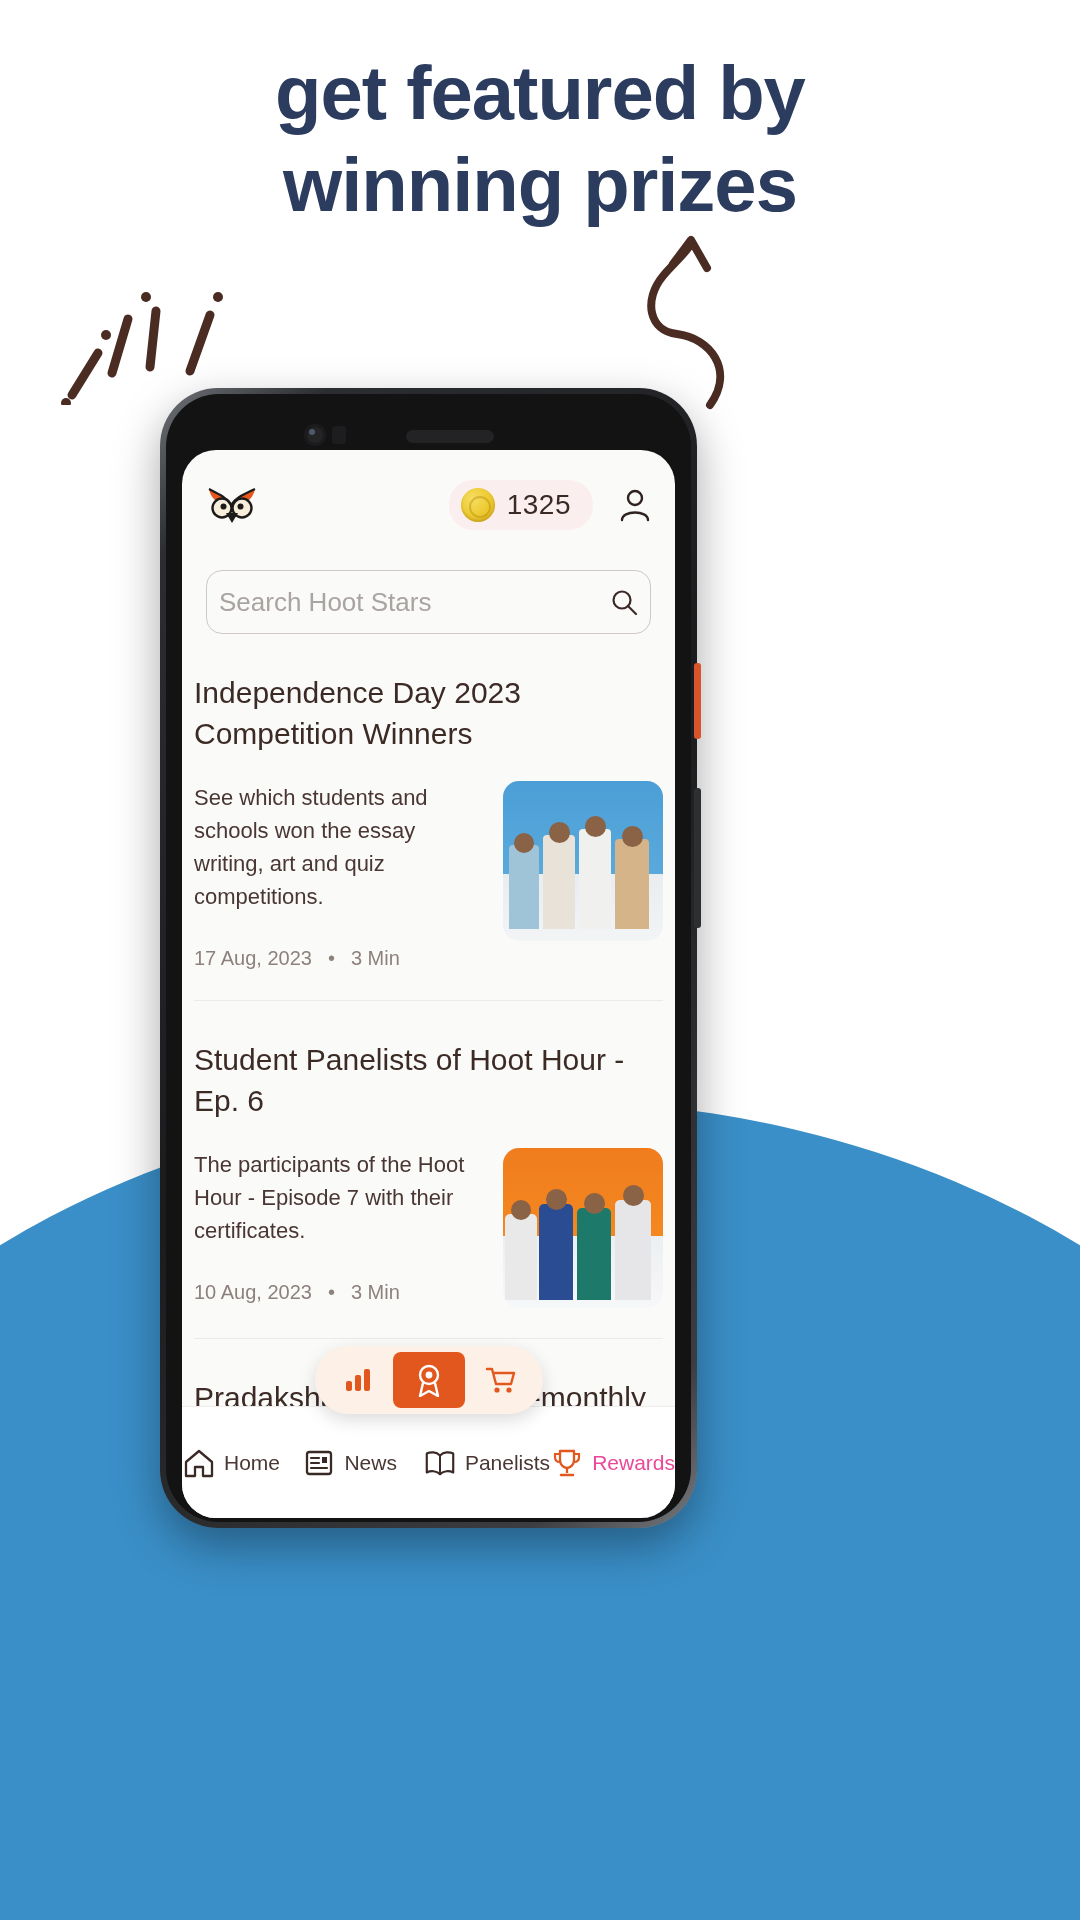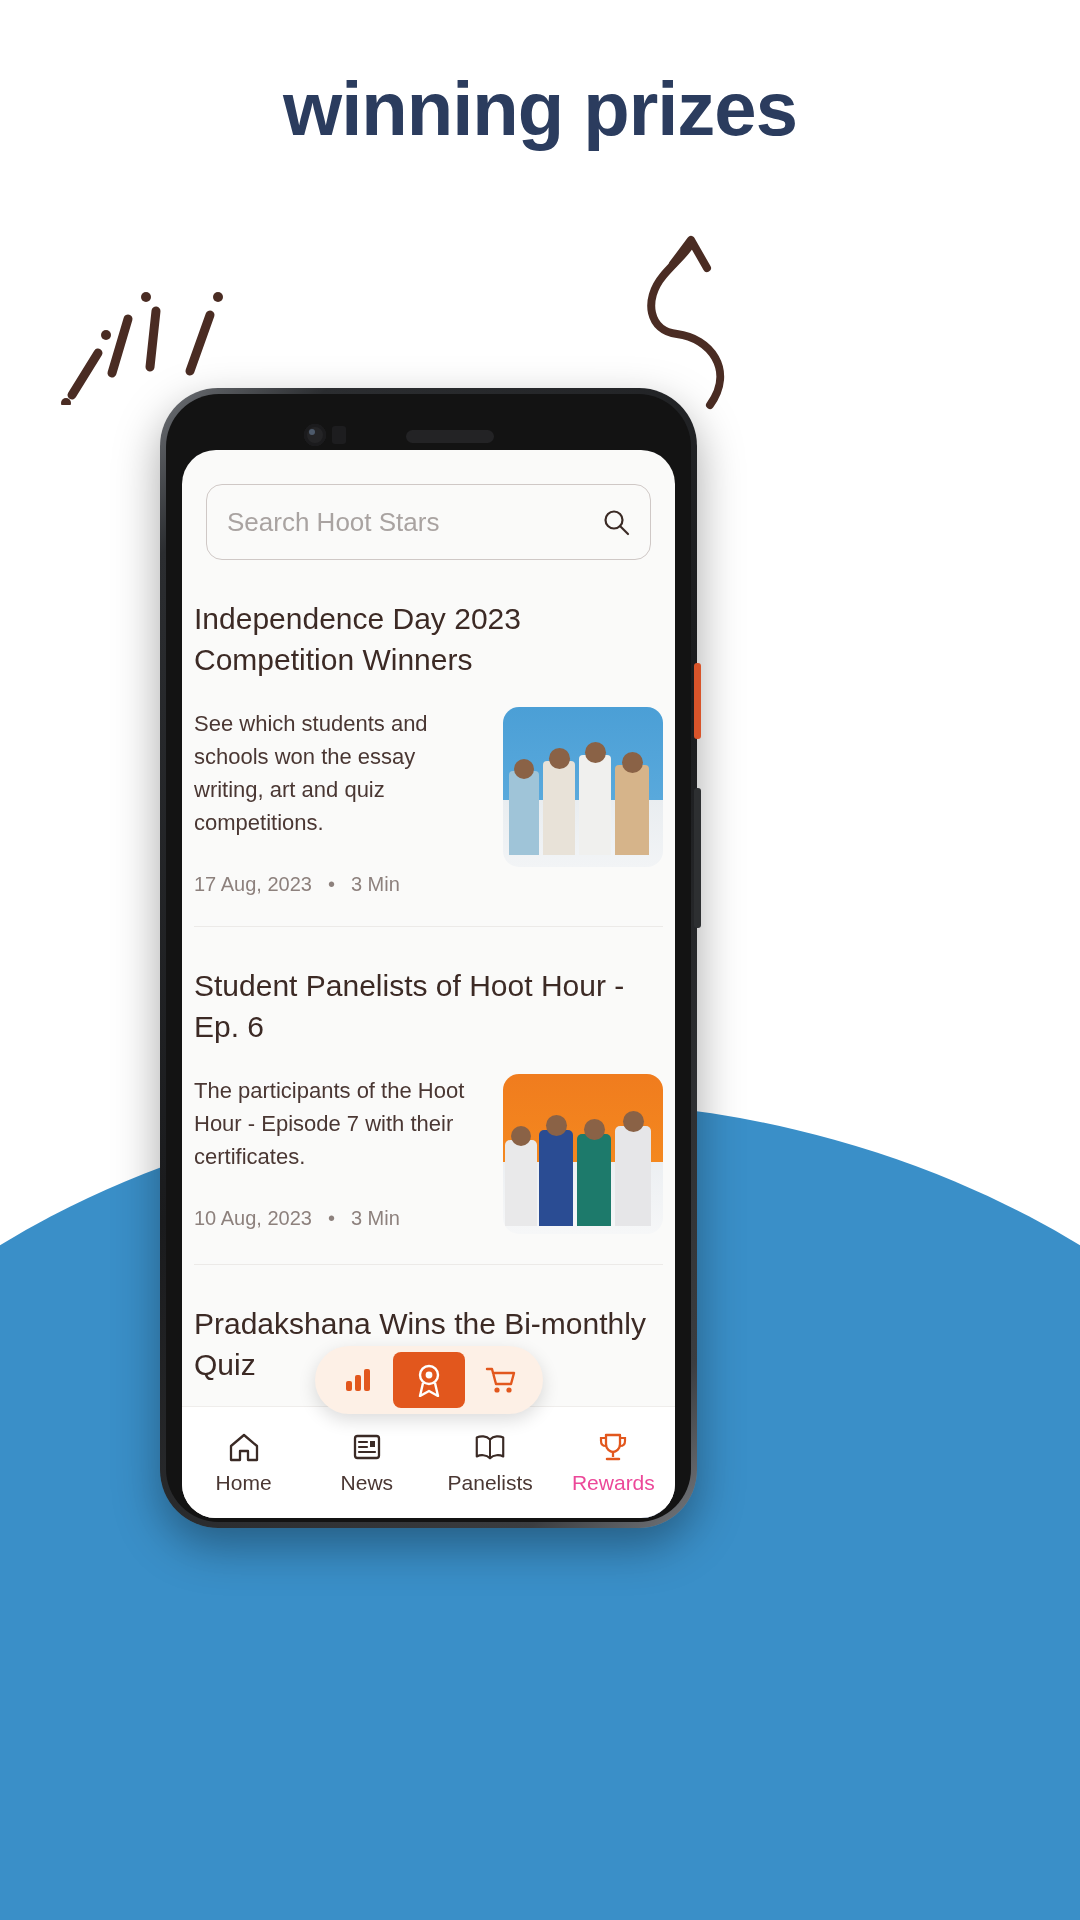--- a/index.html
+++ b/index.html
@@ -127,24 +127,24 @@
   }
   .coin-count{
     font-size:28px; color:#3a2a25; letter-spacing:.5px;
   }
   .profile-icon{ width:32px; height:34px; }
 
   
   .search-wrap{ padding:34px 24px 0 24px; }
   .search-bar{
     display:flex; align-items:center;
-    height:76px;
+    height:64px;
     border:1.6px solid #cfc8c6;
     border-radius:16px;
-    padding:0 20px;
+    padding:0 12px;
     background:#fafaf9;
   }
   .search-placeholder{
     font-size:26px; color:#a9a3a1; flex:1;
   }
   .search-icon{ width:28px; height:28px; flex:0 0 auto; }
 
   
   .list{ padding:0 12px; }
   .article{
@@ -204,33 +204,34 @@
   
   .bottom-nav{
     position:absolute; left:0; right:0; bottom:0;
     height:112px;
     background:#ffffff;
     border-top:1px solid #efedeb;
     display:flex; align-items:center;
     z-index:30;
   }
   .nav-item{
-    flex:1; display:flex; flex-direction:column;
+    flex:1; display:flex; 
     align-items:center; gap:8px;
   }
   .nav-label{ font-size:21px; color:#4a3733; }
   .nav-item.active .nav-label{ color:#ec4899; }
   .nav-ic{ width:34px; height:32px; }
 </style>
 </head>
 <body>
 
 <div class="blue-arc"></div>
 
 <div class="headline">
+  <span>get featured by</span>
   <span class="l2">winning prizes</span>
 </div>
 
 <svg class="doodle ticks" width="190" height="130" viewBox="0 0 190 130">
   <g stroke="#4a2c23" stroke-width="9" stroke-linecap="round" fill="none">
     <line x1="22" y1="120" x2="48" y2="78"></line>
     <line x1="62" y1="98" x2="78" y2="44"></line>
     <line x1="100" y1="92" x2="106" y2="36"></line>
     <line x1="140" y1="96" x2="160" y2="40"></line>
   </g>
@@ -250,20 +251,42 @@
   <div class="phone-body">
     <div class="notch-cam"></div>
     <div class="notch-cam2"></div>
     <div class="speaker"></div>
   </div>
   <div class="side-btn-a"></div>
   <div class="side-btn-b"></div>
 
   <div class="phone-screen">
 
+    <div class="app-header">
+      <svg class="owl-logo" viewBox="0 0 52 40">
+        <path d="M3 4 C 13 9, 20 12, 25 20 C 30 12, 39 9, 49 4 C 47 14, 41 17, 36 18 L 16 18 C 11 17, 5 14, 3 4 Z" fill="#e8571d"></path>
+        <circle cx="16" cy="23" r="9.5" fill="#f6eedb" stroke="#1d1b19" stroke-width="2.4"></circle>
+        <circle cx="36" cy="23" r="9.5" fill="#f6eedb" stroke="#1d1b19" stroke-width="2.4"></circle>
+        <circle cx="17.5" cy="21.5" r="3" fill="#1d1b19"></circle>
+        <circle cx="34.5" cy="21.5" r="3" fill="#1d1b19"></circle>
+        <path d="M20 28 L 26 38 L 32 28 Z" fill="#1d1b19"></path>
+        <path d="M3 4 C 13 9, 20 12, 25 20 C 30 12, 39 9, 49 4" fill="none" stroke="#1d1b19" stroke-width="2.2" stroke-linejoin="round"></path>
+      </svg>
+
+      <div class="header-right">
+        <div class="coin-badge">
+          <div class="coin"></div>
+          <span class="coin-count">1325</span>
+        </div>
+        <svg class="profile-icon" viewBox="0 0 32 34">
+          <circle cx="16" cy="10" r="7" fill="none" stroke="#2f2220" stroke-width="2.4"></circle>
+          <path d="M3 32 C 3 22, 29 22, 29 32" fill="none" stroke="#2f2220" stroke-width="2.4" stroke-linecap="round"></path>
+        </svg>
+      </div>
+    </div>
 
     <div class="search-wrap">
       <div class="search-bar">
         <span class="search-placeholder">Search Hoot Stars</span>
         <svg class="search-icon" viewBox="0 0 28 28">
           <circle cx="12" cy="12" r="8.5" fill="none" stroke="#3a2a25" stroke-width="2.2"></circle>
           <line x1="18" y1="18" x2="26" y2="26" stroke="#3a2a25" stroke-width="2.2" stroke-linecap="round"></line>
         </svg>
       </div>
     </div>

